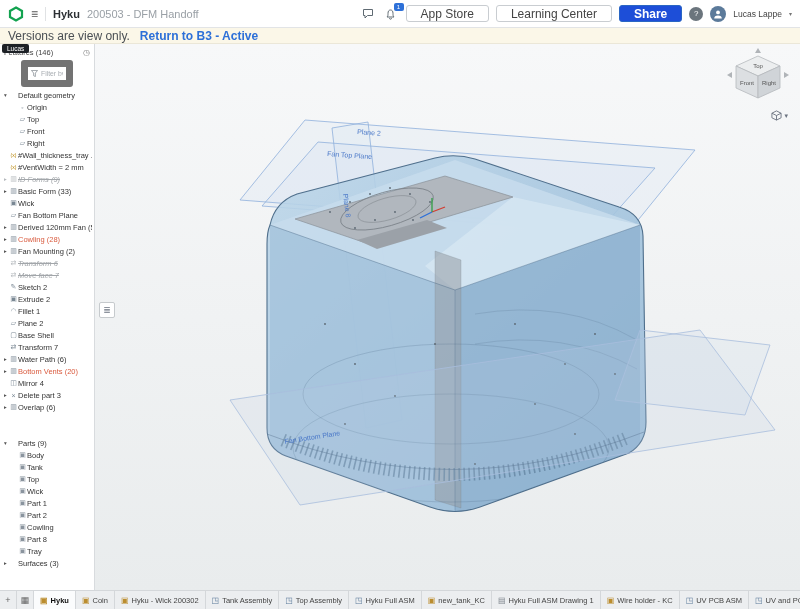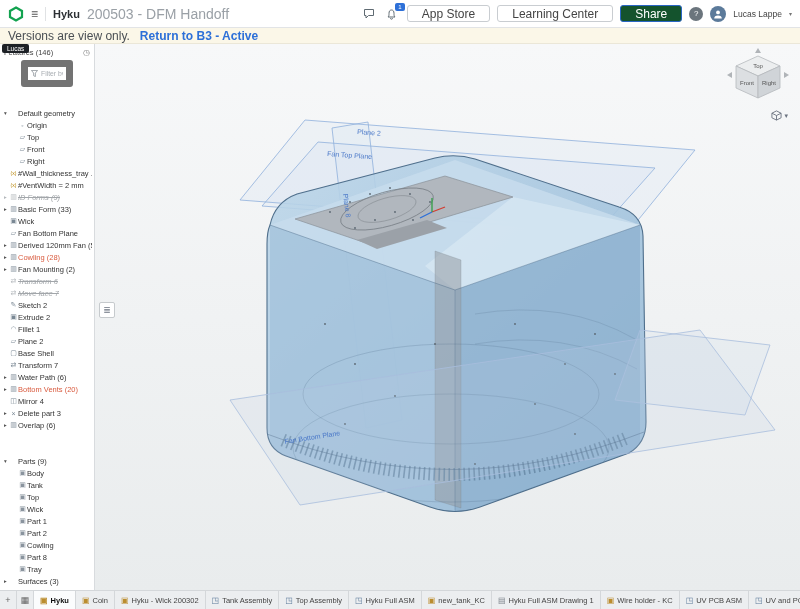--- a/index.html
+++ b/index.html
@@ -6,28 +6,28 @@
   body{width:800px;height:609px;position:relative;overflow:hidden;background:#fff;
        font-family:"Liberation Sans",sans-serif;-webkit-font-smoothing:antialiased}
 
   
   .topbar{position:absolute;top:0;left:0;right:0;height:28px;background:#fff;
           border-bottom:1px solid #e2e4e6;display:flex;align-items:center;
           padding:0 8px;gap:7px;box-sizing:border-box;z-index:6}
   .hamburger{font-size:12px;color:#555;cursor:pointer}
   .tdivider{width:1px;height:14px;background:#e0e2e4}
   .doctitle{font-size:11px;font-weight:bold;color:#2b2f33}
-  .docid{font-size:14px;color:#9aa0a6}
+  .docid{font-size:11px;color:#9aa0a6}
   .tspacer{flex:1}
   .iconbtn{position:relative;display:flex;align-items:center;justify-content:center;width:16px;height:16px;color:#5f6a72}
   .badge{position:absolute;top:-3px;right:-5px;background:#2d70d8;color:#fff;font-size:6px;
          min-width:8px;height:8px;border-radius:2px;display:flex;align-items:center;justify-content:center;padding:0 1px}
   .btn{border:1px solid #c9cdd1;border-radius:3px;background:#fff;font-size:12px;color:#444;
        padding:0 14px;height:17px;display:flex;align-items:center;box-sizing:border-box;cursor:pointer}
-  .btn.share{background:#14532d;border-color:#2a66c4;color:#fff;font-weight:normal}
+  .btn.share{background:#1d4ed8;border-color:#2a66c4;color:#fff;font-weight:bold}
   .help{width:14px;height:14px;border-radius:50%;background:#6b757d;color:#fff;font-size:8px;
         display:flex;align-items:center;justify-content:center}
   .avatar{width:16px;height:16px;border-radius:50%;background:#5b7a9a;display:flex;align-items:center;justify-content:center}
   .username{font-size:8.5px;color:#444}
   .caretdown{font-size:6px;color:#777}
 
   
   .vbar{position:absolute;top:28px;left:0;right:0;height:16px;background:#fbf7e8;
         border-bottom:1px solid #ebe7d8;display:flex;align-items:center;gap:10px;
         padding:0 8px;font-size:12px;box-sizing:border-box;z-index:5}
@@ -44,21 +44,21 @@
             padding:1px 5px;border-radius:2px;z-index:3}
   .phead{height:12px;display:flex;align-items:center;padding:2px 4px 0;color:#444}
   .phead .ptitle{white-space:nowrap}
   .clock{margin-left:auto;font-size:8px;color:#888}
   .filter{margin:2px 21px;border:7px solid #737373;border-radius:3px;height:13px;
           display:flex;align-items:center;padding:0 3px;gap:3px;background:#fff}
   .filter input{border:none;outline:none;width:100%;font-size:6.8px;color:#555;
                 font-family:"Liberation Sans",sans-serif;background:transparent;padding:0}
   .filter input::placeholder{color:#a8adb2}
 
-  .tree{margin-top:20px}
+  .tree{margin-top:2px}
   .row{display:flex;align-items:center;height:12px;padding:0 2px;white-space:nowrap;overflow:hidden;cursor:pointer}
   .caret{width:7px;font-size:5.5px;color:#555;flex:none;text-align:center}
   .ficon{width:9px;font-size:7px;color:#7a8894;flex:none;text-align:center}
   .variable-icon{font-size:5px;color:#b8860b}
   .part-icon{color:#8a949e}
   .flabel{color:#333;overflow:hidden}
   .child{padding-left:11px}
   .suppressed .flabel{color:#a2a6aa;text-decoration:line-through;font-style:italic}
   .suppressed .ficon,.suppressed .caret{color:#b5b9bd}
   .warning .flabel{color:#d95b3f}

